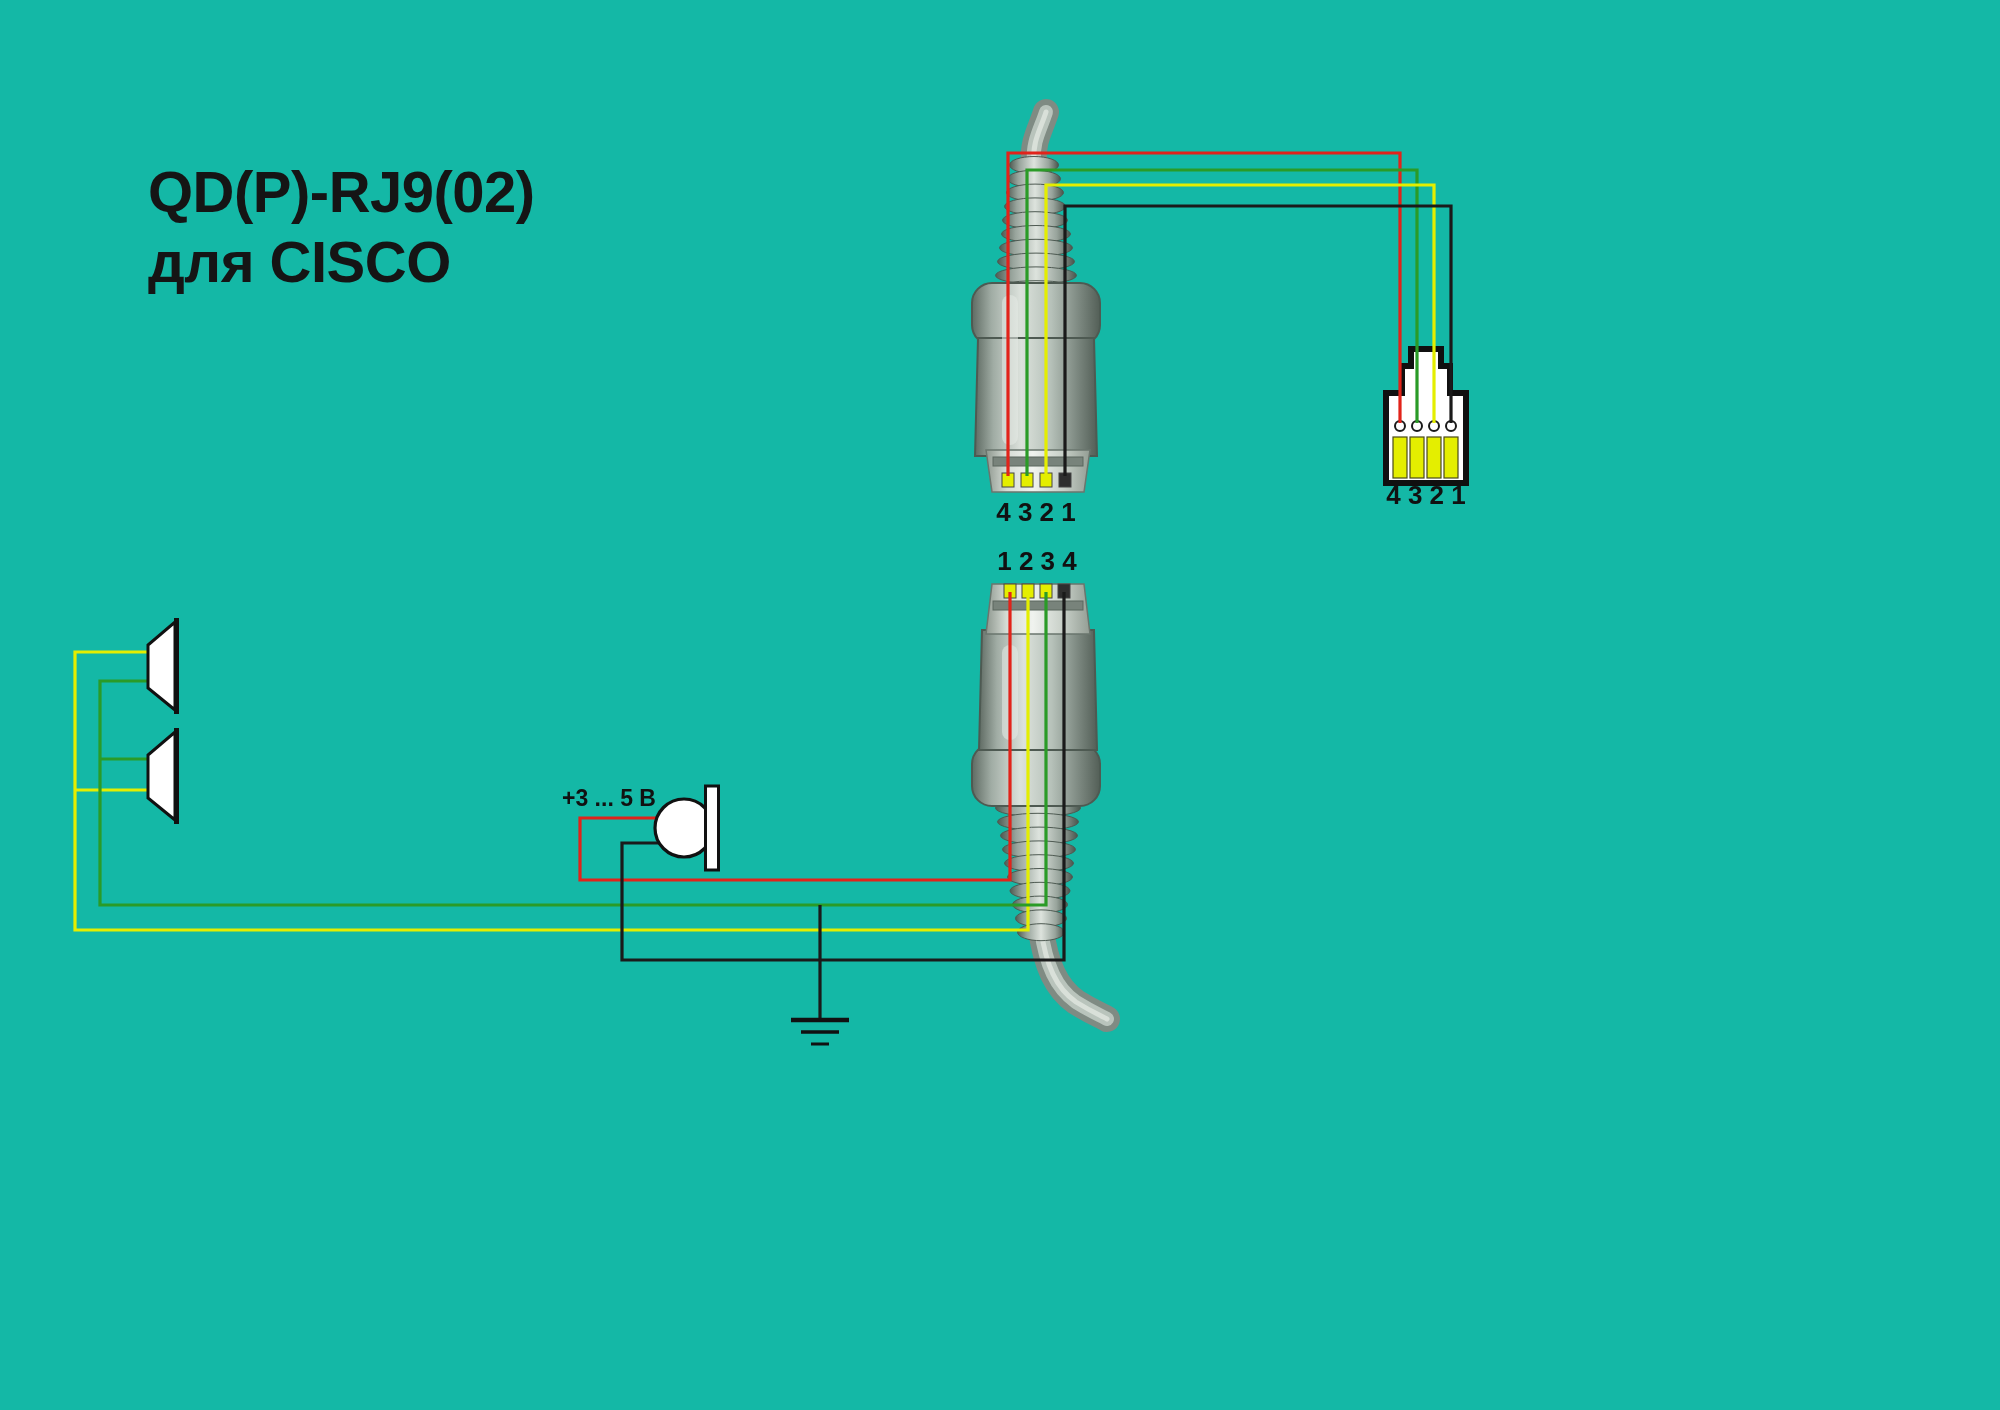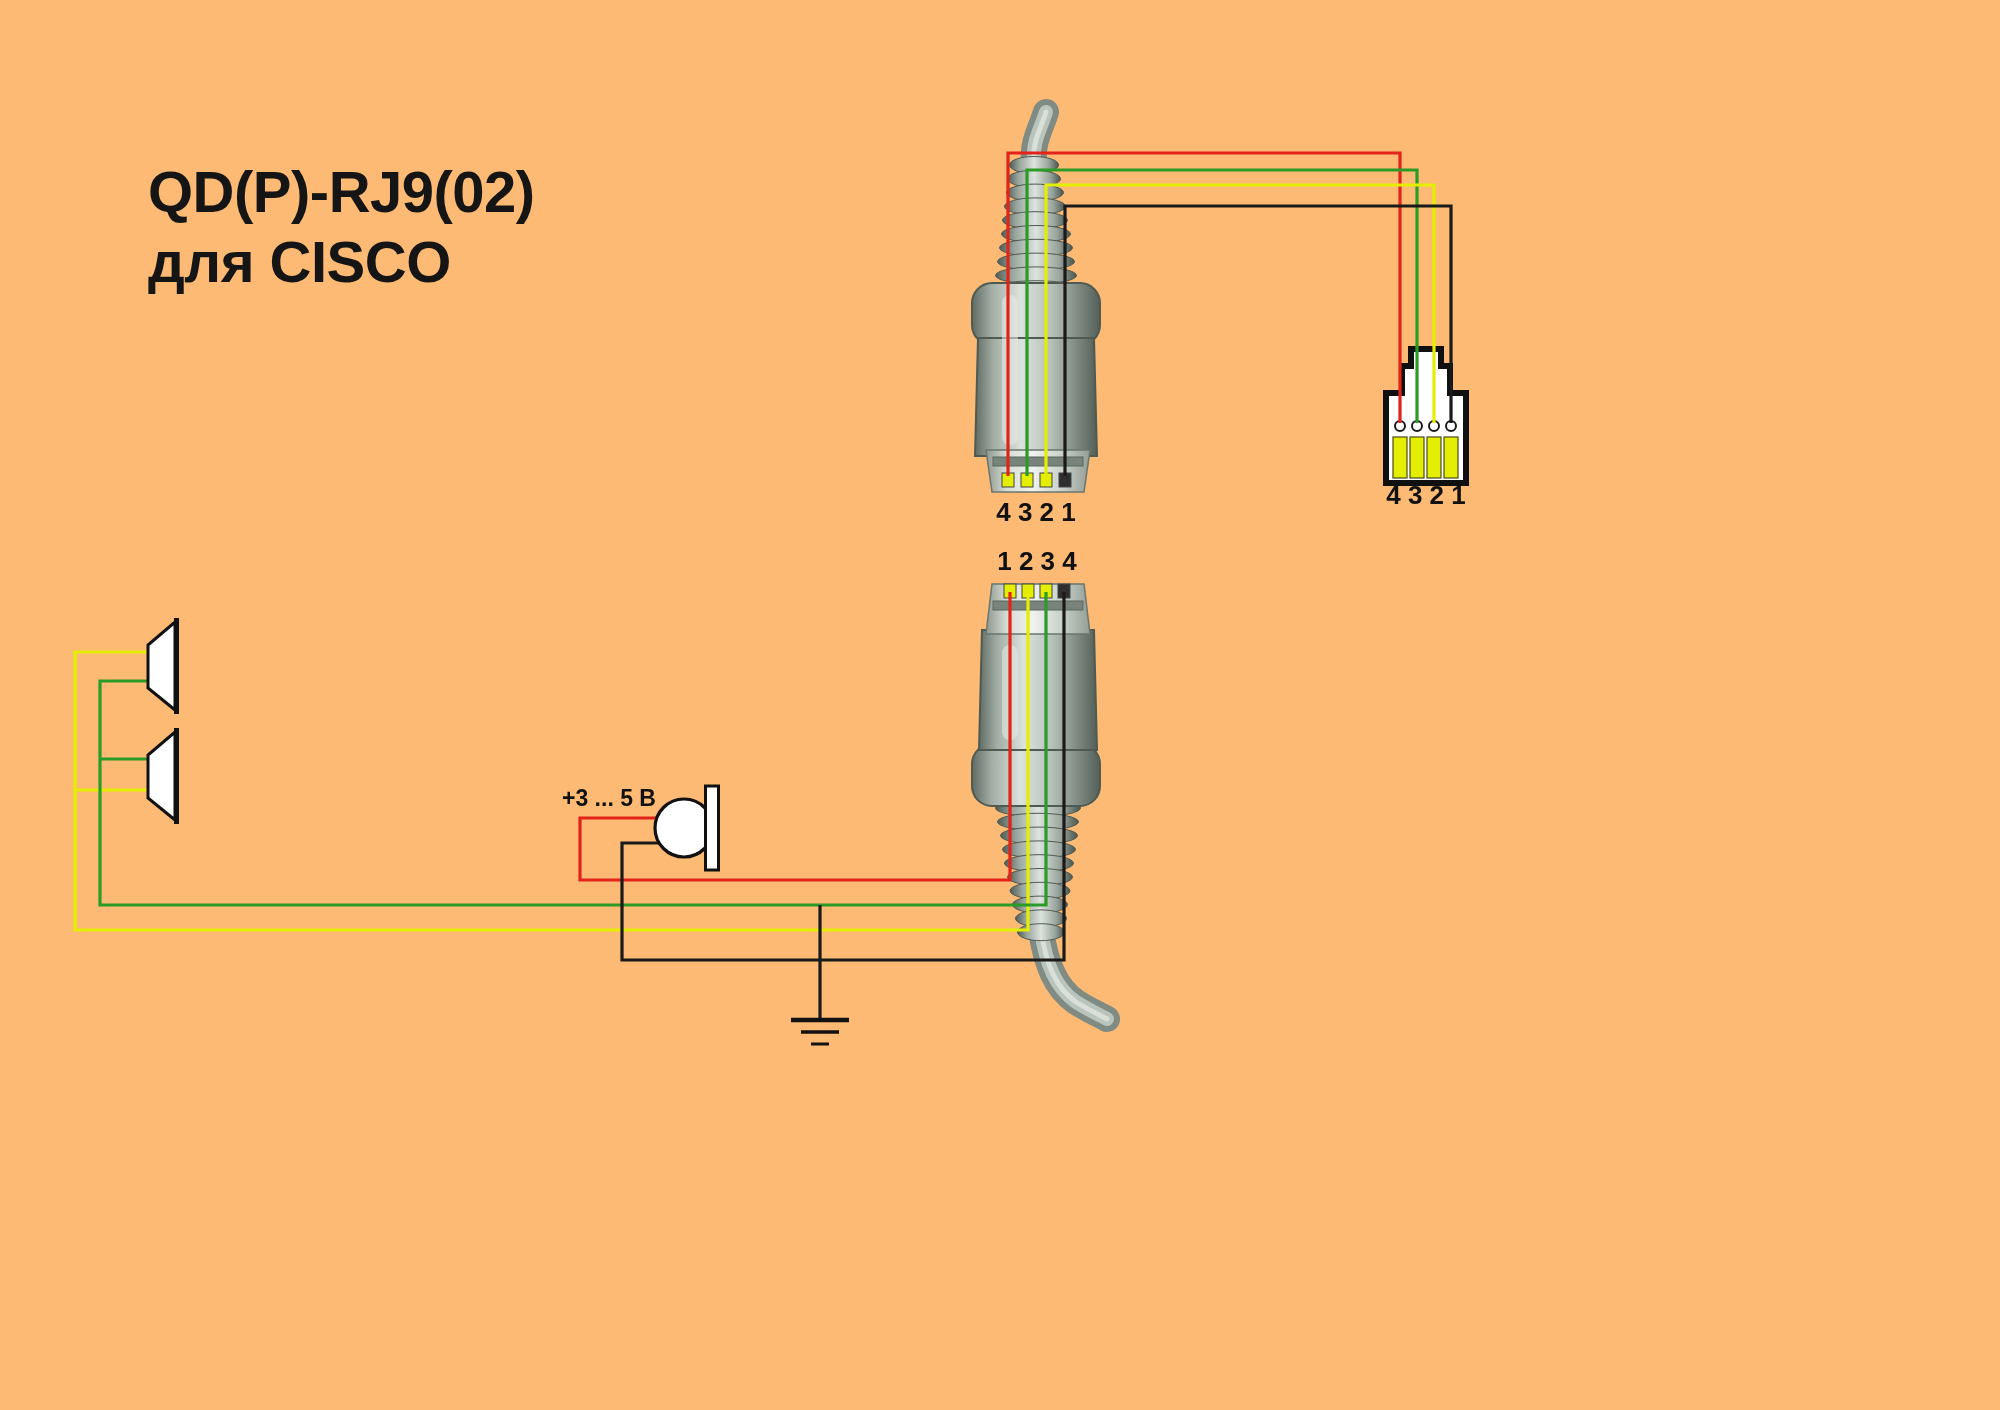--- a/index.html
+++ b/index.html
@@ -1,20 +1,20 @@
 <!DOCTYPE html>
 <html><head>
 <meta charset="utf-8">
 <style>
   html, body { margin: 0; padding: 0; background: #ffffff; }
   .canvas {
     position: relative;
     width: 2000px;
     height: 1410px;
-    background: #fdba74;
+    background: #14b8a6;
     font-family: "Liberation Sans", sans-serif;
     overflow: hidden;
   }
   svg { display: block; }
   .title-text {
     font-family: "Liberation Sans", sans-serif;
     font-size: 58px;
     font-weight: 700;
     fill: #151515;
     letter-spacing: -0.5px;

